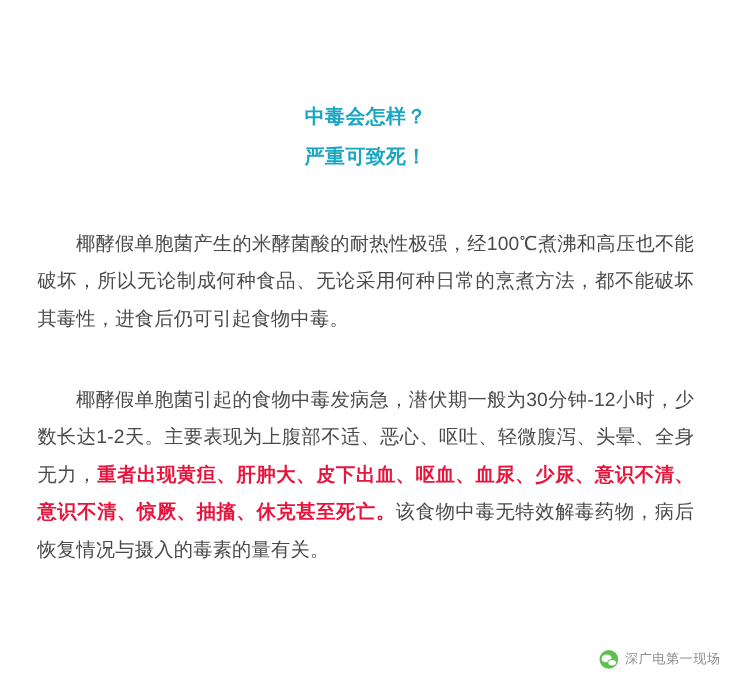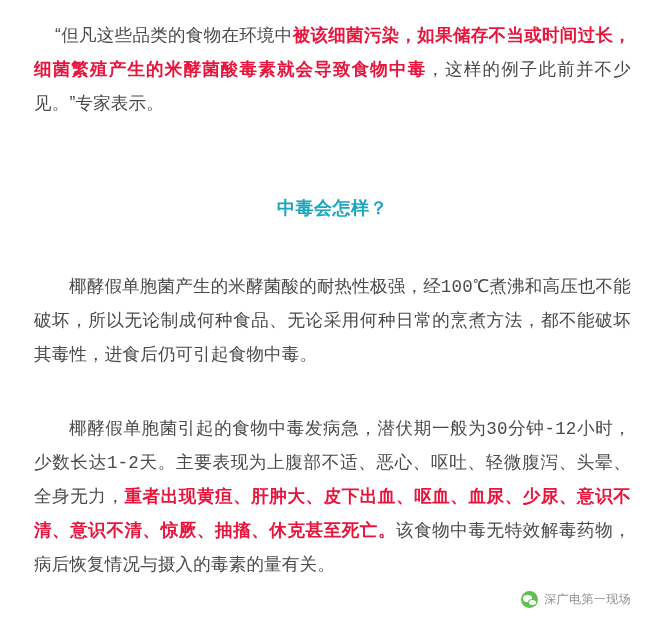--- a/index.html
+++ b/index.html
@@ -25,21 +25,20 @@
   p {
     margin: 0;
     font-size: 17.5px;
     line-height: 34px;
     letter-spacing: 0.2px;
     text-align: justify;
     color: #4a4a4a;
   }
   .para-indent {
     text-indent: 2em;
-    font-family: Liberation Mono, monospace;
   }
   .quote-para {
     text-indent: 1.2em;
   }
   .hl-red {
     color: #e8143c;
     font-weight: bold;
   }
   .center-block {
     text-align: center;
@@ -52,21 +51,21 @@
     color: #1aa6c0;
     letter-spacing: 0.5px;
     text-align: center;
   }
   .gap-1 { height: 42px; }
   .gap-2 { height: 44px; }
   .gap-3 { height: 40px; }
 
   .footer-badge {
     position: absolute;
-    right: 30px;
+    right: 6px;
     bottom: 10px;
     display: flex;
     align-items: center;
     gap: 6px;
     background: #ffffff;
     padding: 2px 4px;
     border-radius: 3px;
   }
   .wechat-icon {
     width: 17px;
@@ -102,26 +101,26 @@
     color: #8f8f8f;
     letter-spacing: 0.4px;
     white-space: nowrap;
   }
 </style>
 </head>
 <body>
 
 <div class="page">
 
-  <p class="quote-para"><span>“但凡这些品类的食物在环境中</span><span class="hl-red">被该细菌污染，如果储存不当或时间过长，细菌繁殖产生的米酵菌酸毒素就会导致食物中毒</span><span>，这样的例子此前并不少见。”专家表示。</span></p>
 
   <div class="gap-1"></div>
 
   <div class="center-block">
     <div class="center-line">中毒会怎样？</div>
+    <div class="center-line">严重可致死！</div>
   </div>
 
   <div class="gap-2"></div>
 
   <p class="para-indent">椰酵假单胞菌产生的米酵菌酸的耐热性极强，经100℃煮沸和高压也不能破坏，所以无论制成何种食品、无论采用何种日常的烹煮方法，都不能破坏其毒性，进食后仍可引起食物中毒。</p>
 
   <div class="gap-3"></div>
 
   <p class="para-indent"><span>椰酵假单胞菌引起的食物中毒发病急，潜伏期一般为30分钟-12小时，少数长达1-2天。主要表现为上腹部不适、恶心、呕吐、轻微腹泻、头晕、全身无力，</span><span class="hl-red">重者出现黄疸、肝肿大、皮下出血、呕血、血尿、少尿、意识不清、意识不清、惊厥、抽搐、休克甚至死亡。</span><span>该食物中毒无特效解毒药物，病后恢复情况与摄入的毒素的量有关。</span></p>
 

